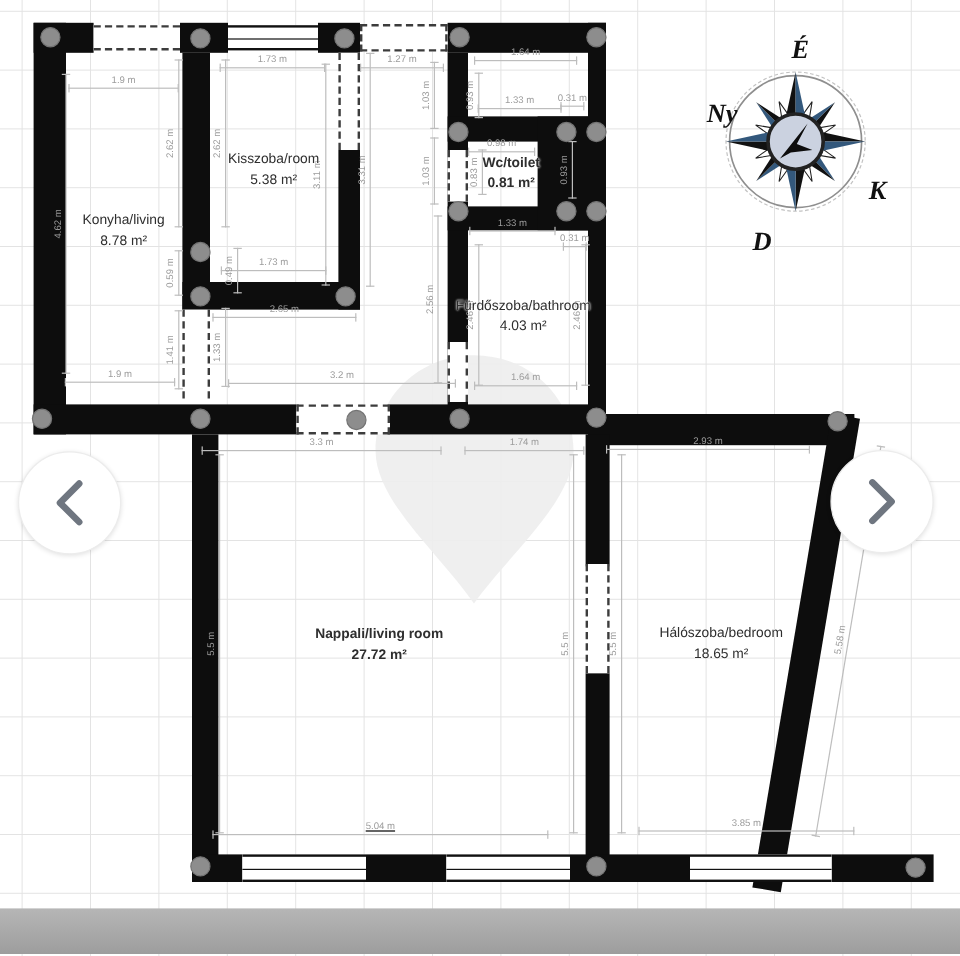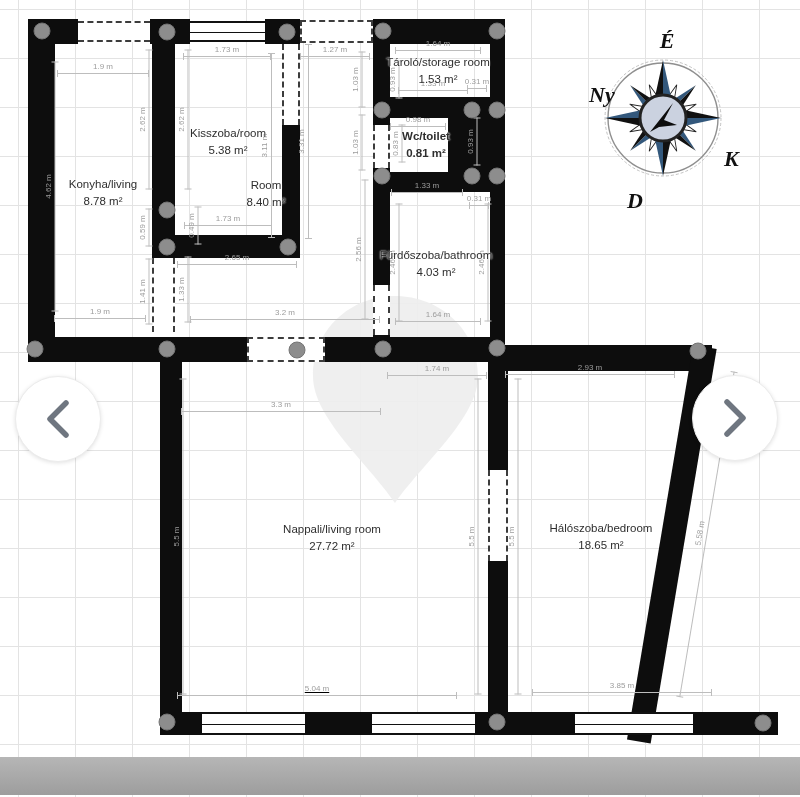--- a/index.html
+++ b/index.html
@@ -132,21 +132,21 @@
         <span class="line"></span>
       </div>
       <div class="dim" style="width: 92px; left: 54px; top: 308px;">
         <span class="lbl">1.9 m</span>
         <span class="line"></span>
       </div>
       <div class="dim" style="width: 86px; left: 395px; top: 311px;">
         <span class="lbl">1.64 m</span>
         <span class="line"></span>
       </div>
-      <div class="dim" style="width: 200px; left: 181px; top: 365px; margin-top: 36px;">
+      <div class="dim" style="width: 200px; left: 168px; top: 365px;">
         <span class="lbl">3.3 m</span>
         <span class="line"></span>
       </div>
       <div class="dim" style="width: 100px; left: 387px; top: 365px;">
         <span class="lbl">1.74 m</span>
         <span class="line"></span>
       </div>
       <div class="dim" style="width: 170px; left: 505px; top: 364px;">
         <span class="lbl">2.93 m</span>
         <span class="line"></span>
@@ -272,37 +272,29 @@
     </div>
 
   <div class="room-label" style="left:43px;top:176px;width:120px;">
     <div>Konyha/living</div>
     <div>8.78 m²</div>
   </div>
   <div class="room-label" style="left:168px;top:125px;width:120px;">
     <div>Kisszoba/room</div>
     <div>5.38 m²</div>
   </div>
-  <div class="room-label" style="left:206px;top:177px;width:120px;">
-    <div>Room</div>
-    <div>8.40 m²</div>
-  </div>
-  <div class="room-label" style="left:377px;top:54px;width:122px;">
-    <div>Tároló/storage room</div>
-    <div>1.53 m²</div>
-  </div>
   <div class="room-label" style="left:366px;top:128px;width:120px;font-weight:bold;">
     <div>Wc/toilet</div>
     <div>0.81 m²</div>
   </div>
   <div class="room-label" style="left:376px;top:247px;width:120px;">
     <div>Fürdőszoba/bathroom</div>
     <div>4.03 m²</div>
   </div>
-  <div class="room-label" style="left:252px;top:521px;width:160px;">
+  <div class="room-label" style="left:236px;top:521px;width:160px;font-weight:bold;">
     <div>Nappali/living room</div>
     <div>27.72 m²</div>
   </div>
   <div class="room-label" style="left:521px;top:520px;width:160px;">
     <div>Hálószoba/bedroom</div>
     <div>18.65 m²</div>
   </div>
 
   <svg style="position:absolute;left:575px;top:18px;" width="176" height="192" viewBox="0 0 176 192">
     <defs>

